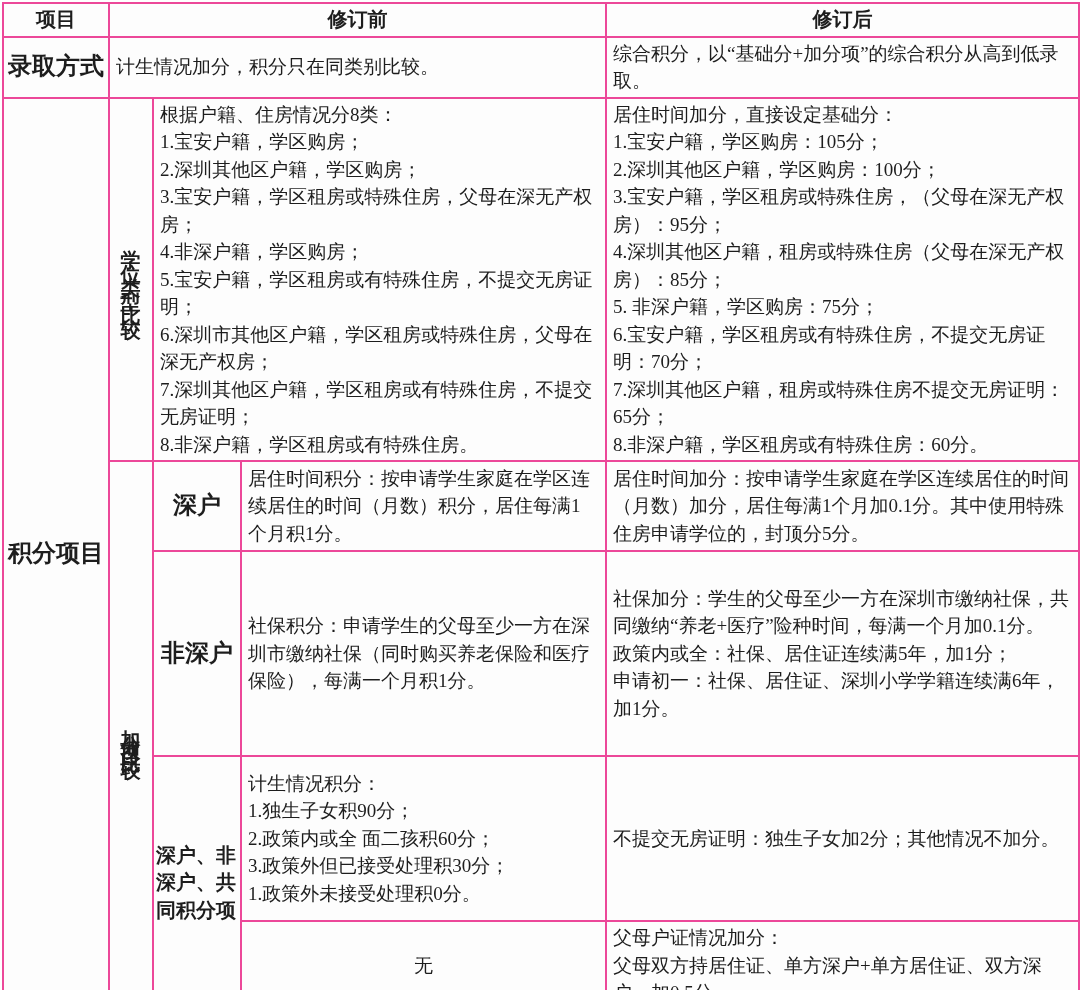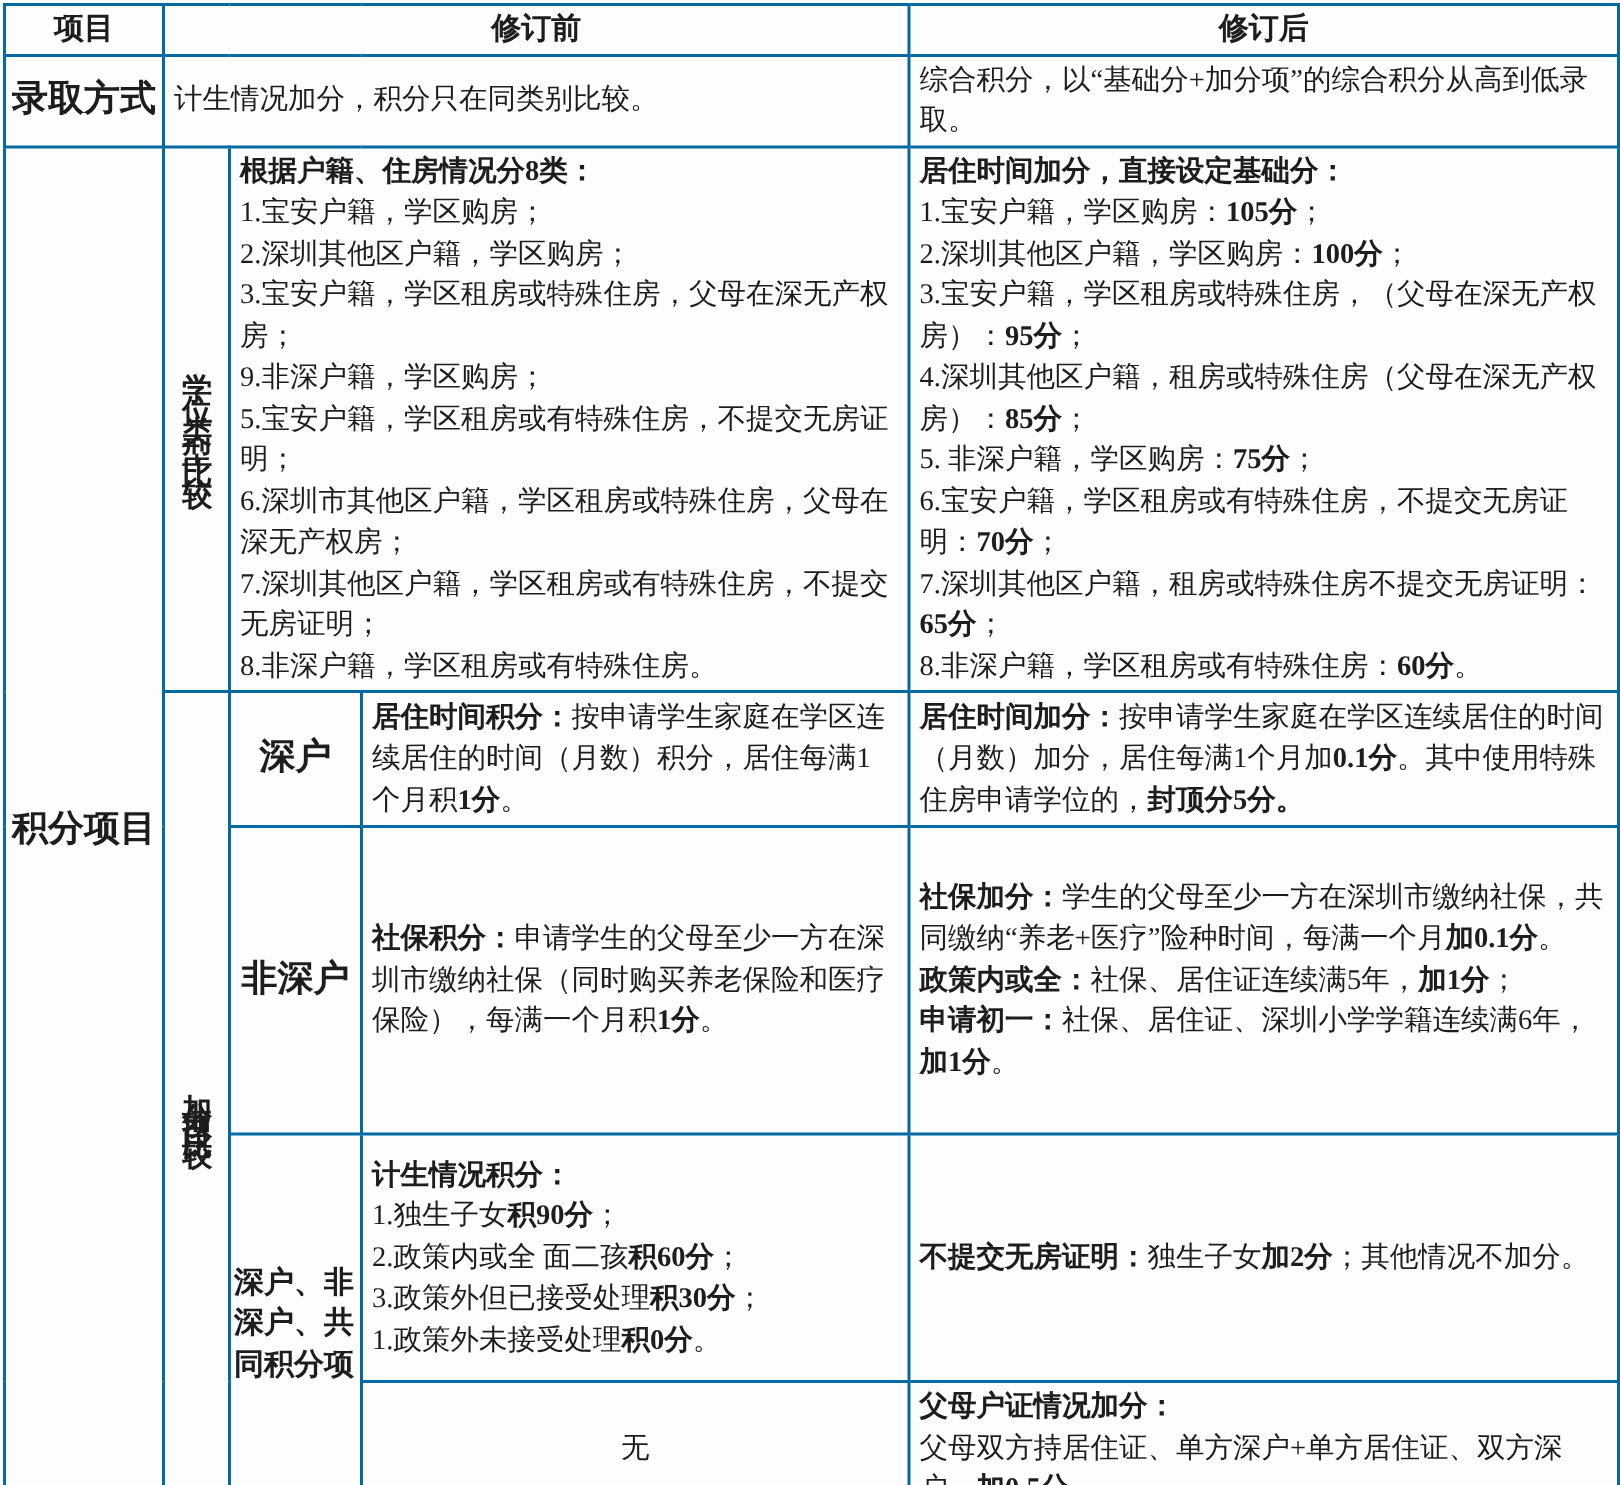--- a/index.html
+++ b/index.html
@@ -6,39 +6,39 @@
   body{
     width:1080px;height:990px;background:#ffffff;
     font-family:"Liberation Serif","DejaVu Serif",serif;
     color:#1d1d1d;overflow:hidden;
   }
   table.cmp{
     border-collapse:collapse;table-layout:fixed;
     width:1076px;margin:2px 0 0 2px;background:#fdfdfd;
   }
   td,th{
-    border:2px solid #0369a1;
+    border:2px solid #ec4899;
     vertical-align:middle;
     padding:2px 6px;
     font-size:19px;line-height:27.5px;
     font-weight:normal;
     overflow:hidden;
   }
   .hdr{text-align:center;font-weight:bold;font-size:20px;}
   .lbl{text-align:center;font-weight:bold;font-size:24px;padding:2px;}
   .lbl-left{text-align:left;font-weight:bold;font-size:20px;padding:2px 2px;}
   .vcell{text-align:center;padding:0;}
   .vtext{
     writing-mode:vertical-rl;text-orientation:upright;
     display:inline-block;font-weight:bold;font-size:20px;line-height:40px;
   }
   .ls14{letter-spacing:14px;}
   .ls6{letter-spacing:6px;}
   .para{margin:0;}
-  .b{font-weight:bold;}
+  .b{font-weight:normal;}
   .center{text-align:center;}
 </style>
 </head>
 <body>
 
 <table class="cmp">
   <colgroup>
     <col style="width:106px">
     <col style="width:44px">
     <col style="width:88px">
@@ -66,21 +66,21 @@
   <tr style="height:355px">
     <td class="lbl" rowspan="5">积分项目</td>
     <td class="vcell">
       <span class="vtext ls14">学位类型比较</span>
     </td>
     <td colspan="2">
           <div class="para"><span class="b">根据户籍、住房情况分8类：</span></div>
           <div class="para"><span>1.宝安户籍，学区购房；</span></div>
           <div class="para"><span>2.深圳其他区户籍，学区购房；</span></div>
           <div class="para"><span>3.宝安户籍，学区租房或特殊住房，父母在深无产权房；</span></div>
-          <div class="para"><span>9.非深户籍，学区购房；</span></div>
+          <div class="para"><span>4.非深户籍，学区购房；</span></div>
           <div class="para"><span>5.宝安户籍，学区租房或有特殊住房，不提交无房证明；</span></div>
           <div class="para"><span>6.深圳市其他区户籍，学区租房或特殊住房，父母在深无产权房；</span></div>
           <div class="para"><span>7.深圳其他区户籍，学区租房或有特殊住房，不提交无房证明；</span></div>
           <div class="para"><span>8.非深户籍，学区租房或有特殊住房。</span></div>
         </td>
     <td>
           <div class="para"><span class="b">居住时间加分，直接设定基础分：</span></div>
           <div class="para"><span>1.宝安户籍，学区购房：</span><span class="b">105分</span><span>；</span></div>
           <div class="para"><span>2.深圳其他区户籍，学区购房：</span><span class="b">100分</span><span>；</span></div>
           <div class="para"><span>3.宝安户籍，学区租房或特殊住房，（父母在深无产权房）：</span><span class="b">95分</span><span>；</span></div>

